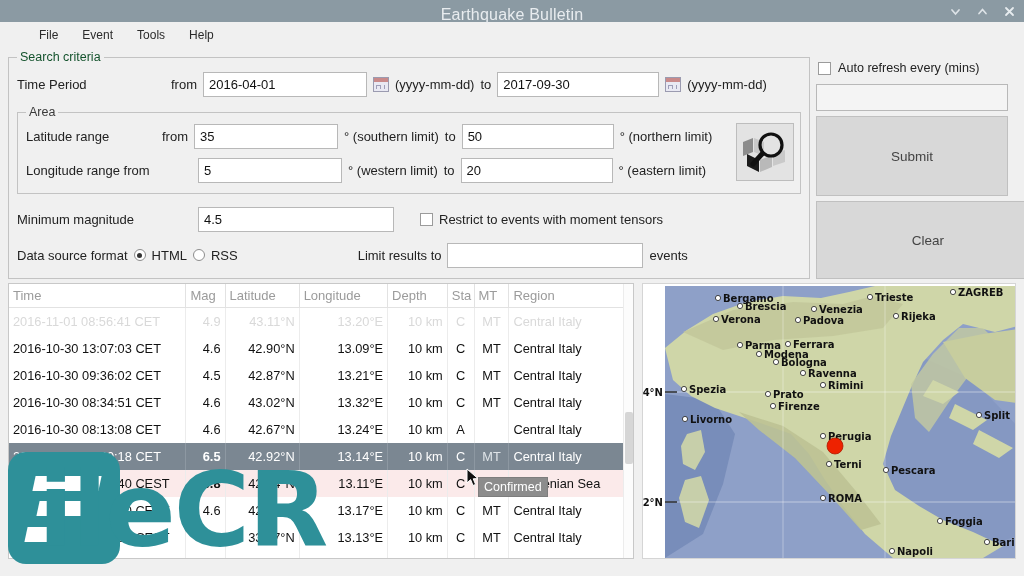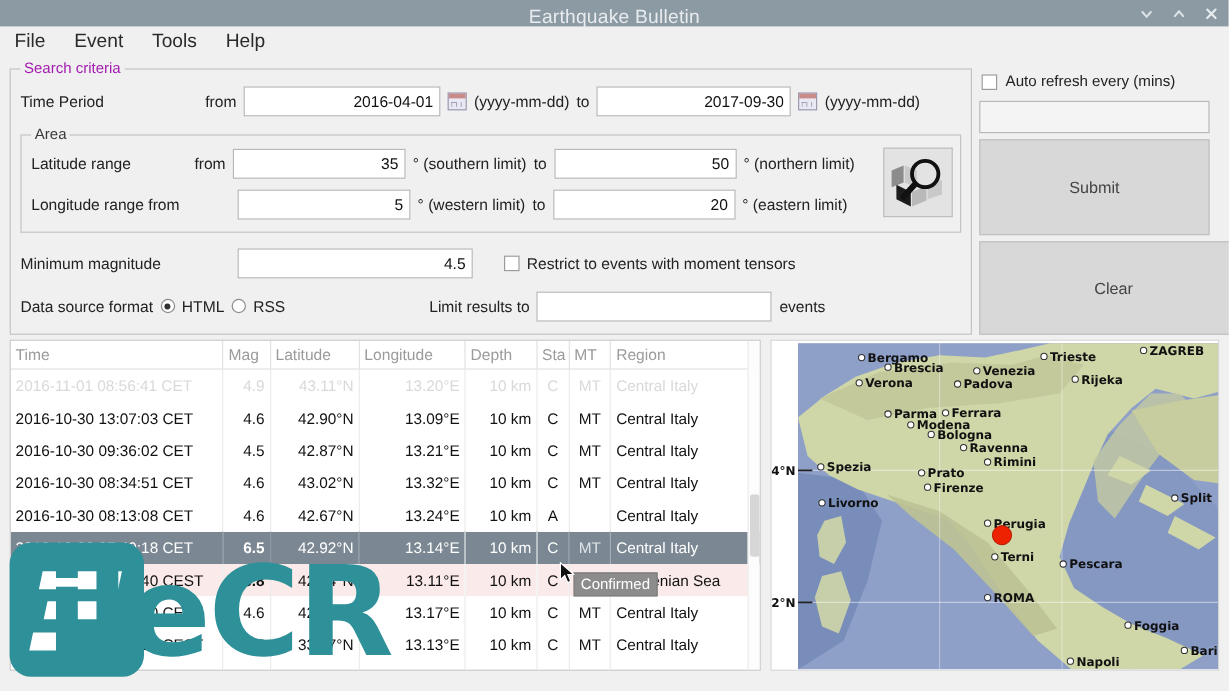--- a/index.html
+++ b/index.html
@@ -46,43 +46,44 @@
   .wincontrols svg { display:block; }
 
   
   .menubar {
     height: 26px;
     background: #f0f0f0;
     display: flex;
     align-items: center;
     padding-left: 10px;
     gap: 20px;
-    font-size: 16px;
+    font-size: 12px;
     color: #2b2b2b;
+    margin-left: 27px;
   }
   .menubar .mi { cursor: default; padding: 1px 2px; }
 
   
   .searchwrap {
     display: flex;
     padding: 0 8px 0 8px;
   }
   .groupbox {
     border: 1px solid #c3c3c3;
     position: relative;
     margin-top: 9px;
     padding: 10px 8px 6px 8px;
   }
   .groupbox > .legend {
     position: absolute;
     top: -8px; left: 8px;
     background: #f0f0f0;
     padding: 0 3px;
     font-size: 12.5px;
-    color: #a21caf;
+    color: #14532d;
   }
   .searchcriteria {
     flex: 1 1 auto;
     width: 800px;
     height: 222px;
   }
   .rightpanel {
     width: 200px;
     margin-top: 9px;
     margin-left: 6px;
@@ -102,21 +103,20 @@
 
   input[type=text] {
     border: 1px solid #b8b8b8;
     background: #fff;
     height: 25px;
     font-size: 13px;
     font-family: "Liberation Sans", sans-serif;
     padding: 0 5px;
     color: #111;
     outline: none;
-    text-align: right;
   }
   input[type=text]::placeholder { color:#9a9a9a; }
 
   .cal-icon {
     width: 16px; height: 15px;
     display: inline-block;
     background: #e9e9f3;
     border: 1px solid #9b9bb0;
     position: relative;
     cursor: pointer;

